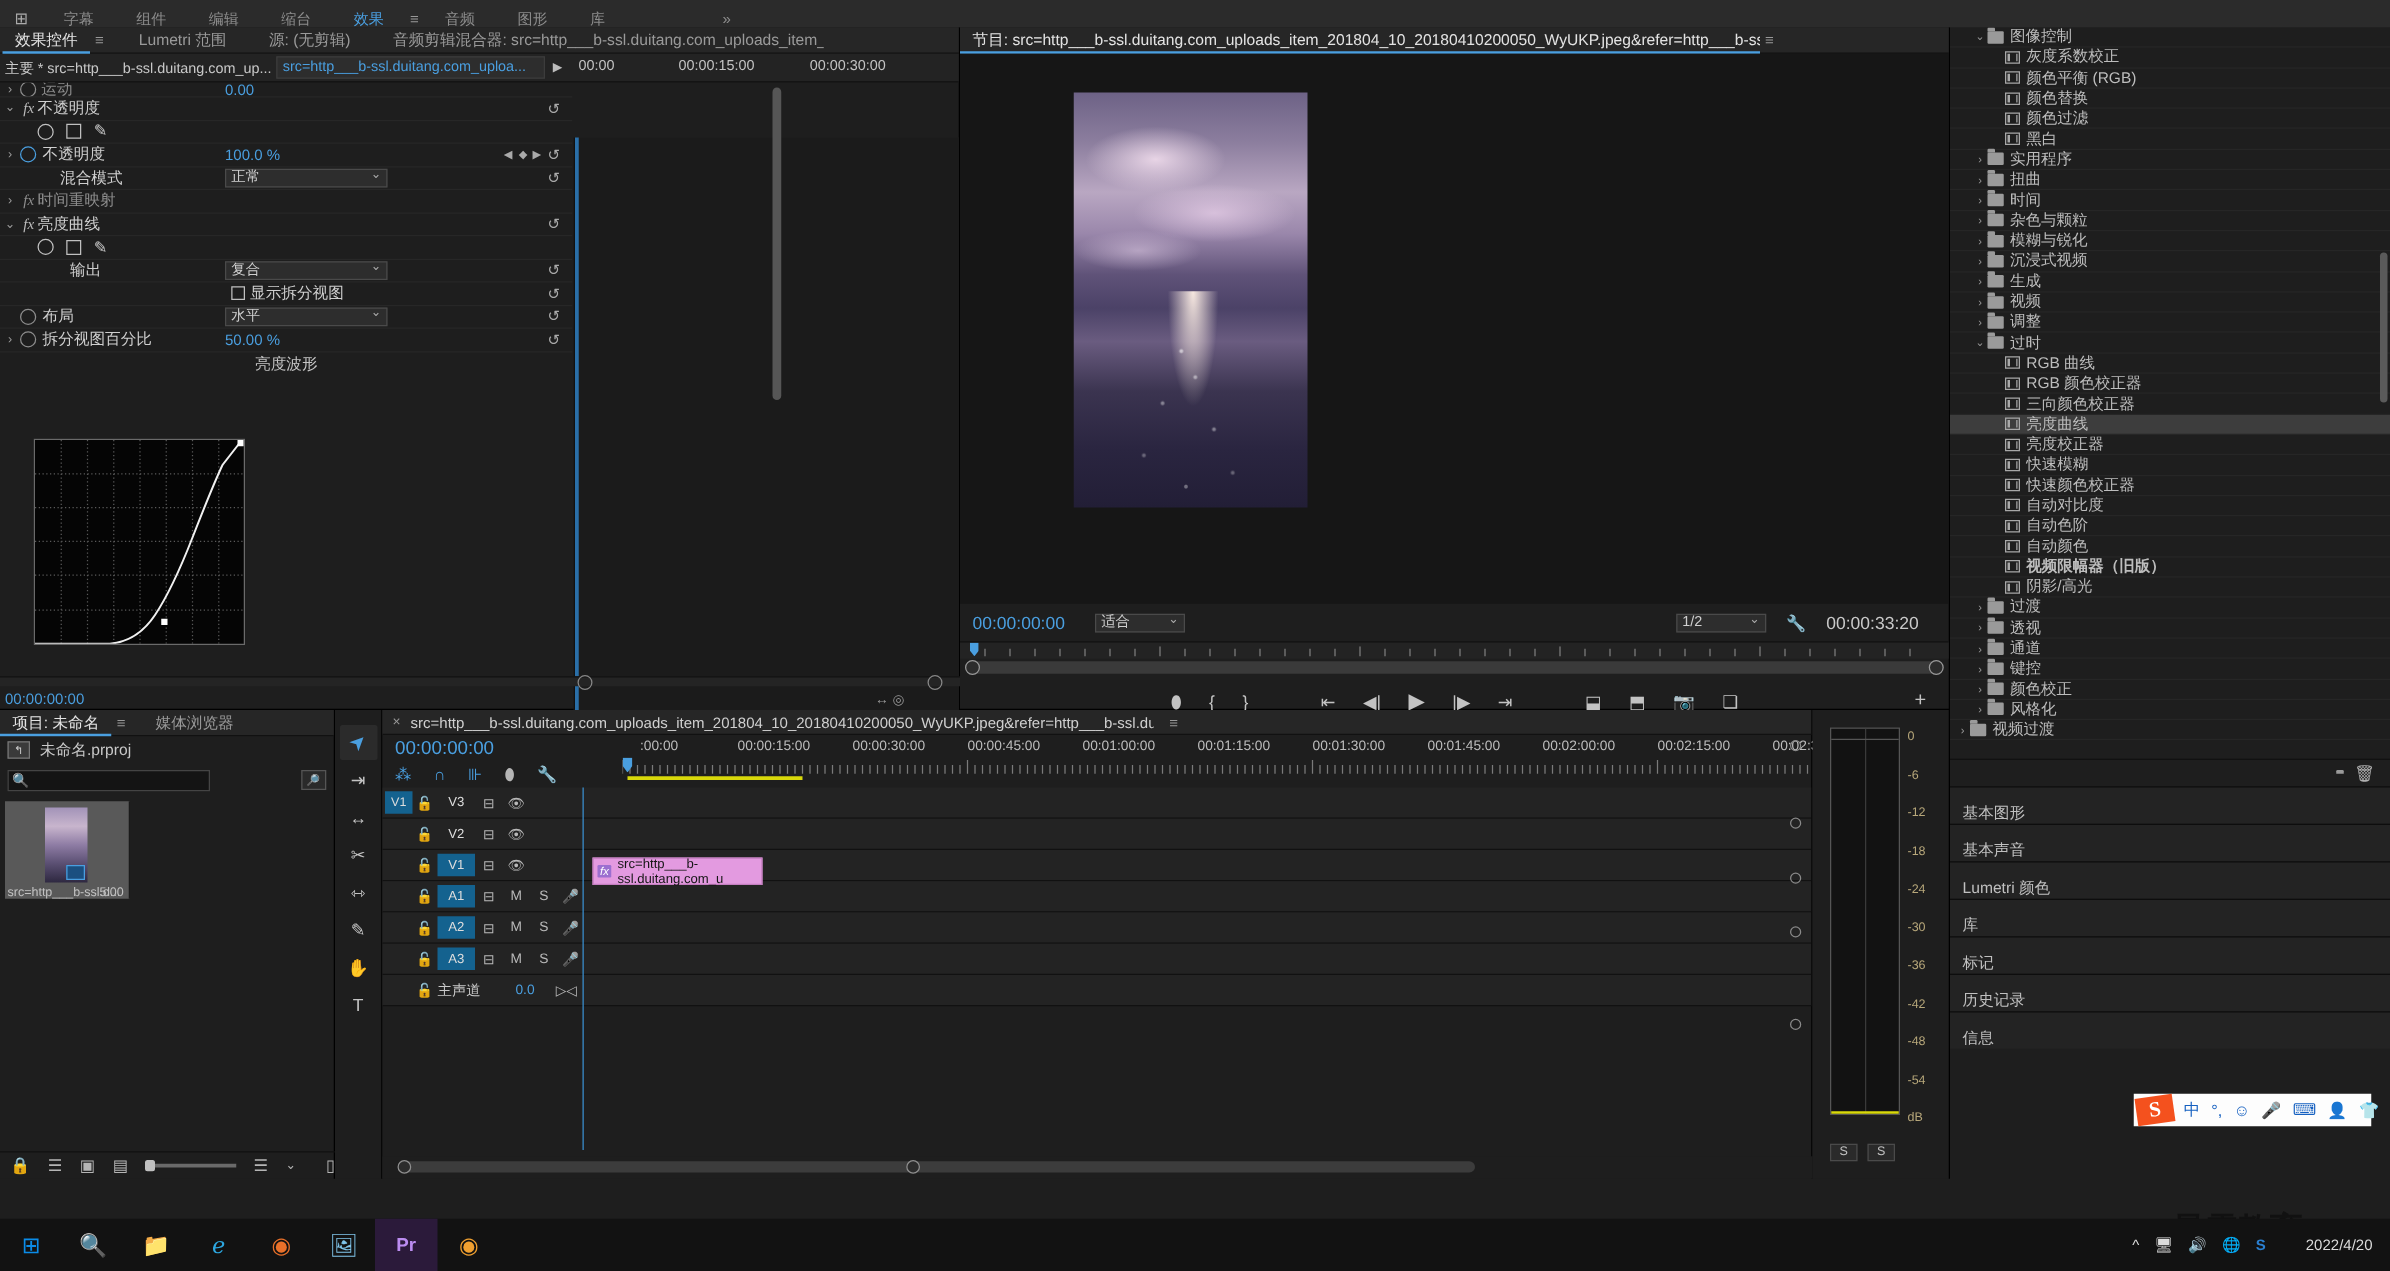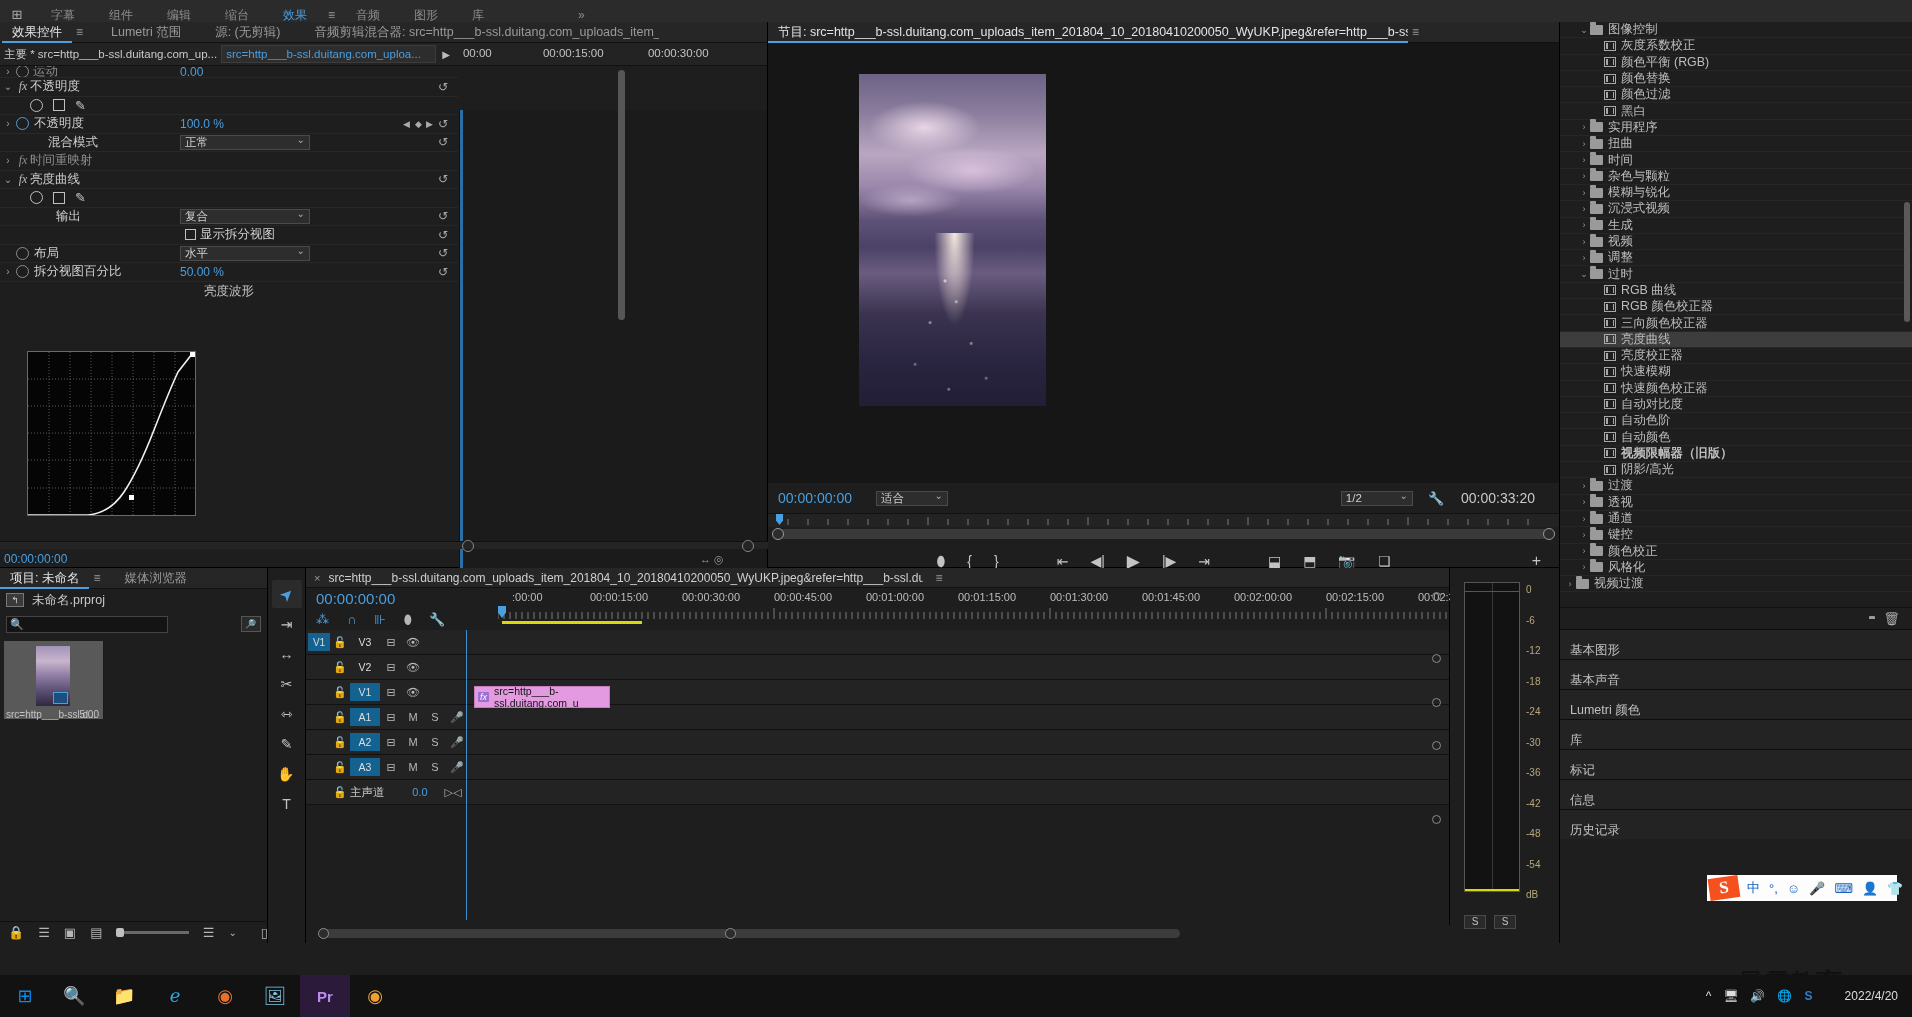--- a/index.html
+++ b/index.html
@@ -690,24 +690,24 @@
         <div class="collapsed">
           <span>Lumetri 颜色</span>
         </div>
         <div class="collapsed">
           <span>库</span>
         </div>
         <div class="collapsed">
           <span>标记</span>
         </div>
         <div class="collapsed">
+          <span>历史记录</span>
+        </div>
+        <div class="collapsed">
           <span>信息</span>
-        </div>
-        <div class="collapsed">
-          <span>历史记录</span>
         </div>
       </div>
   </div>
 
   <div id="project" class="abs">
     <div class="tabbar">
       <div class="tab active">项目: 未命名</div>
       <div class="hamb">≡</div>
       <div class="tab" style="margin-left:10px">媒体浏览器</div>
     </div>

